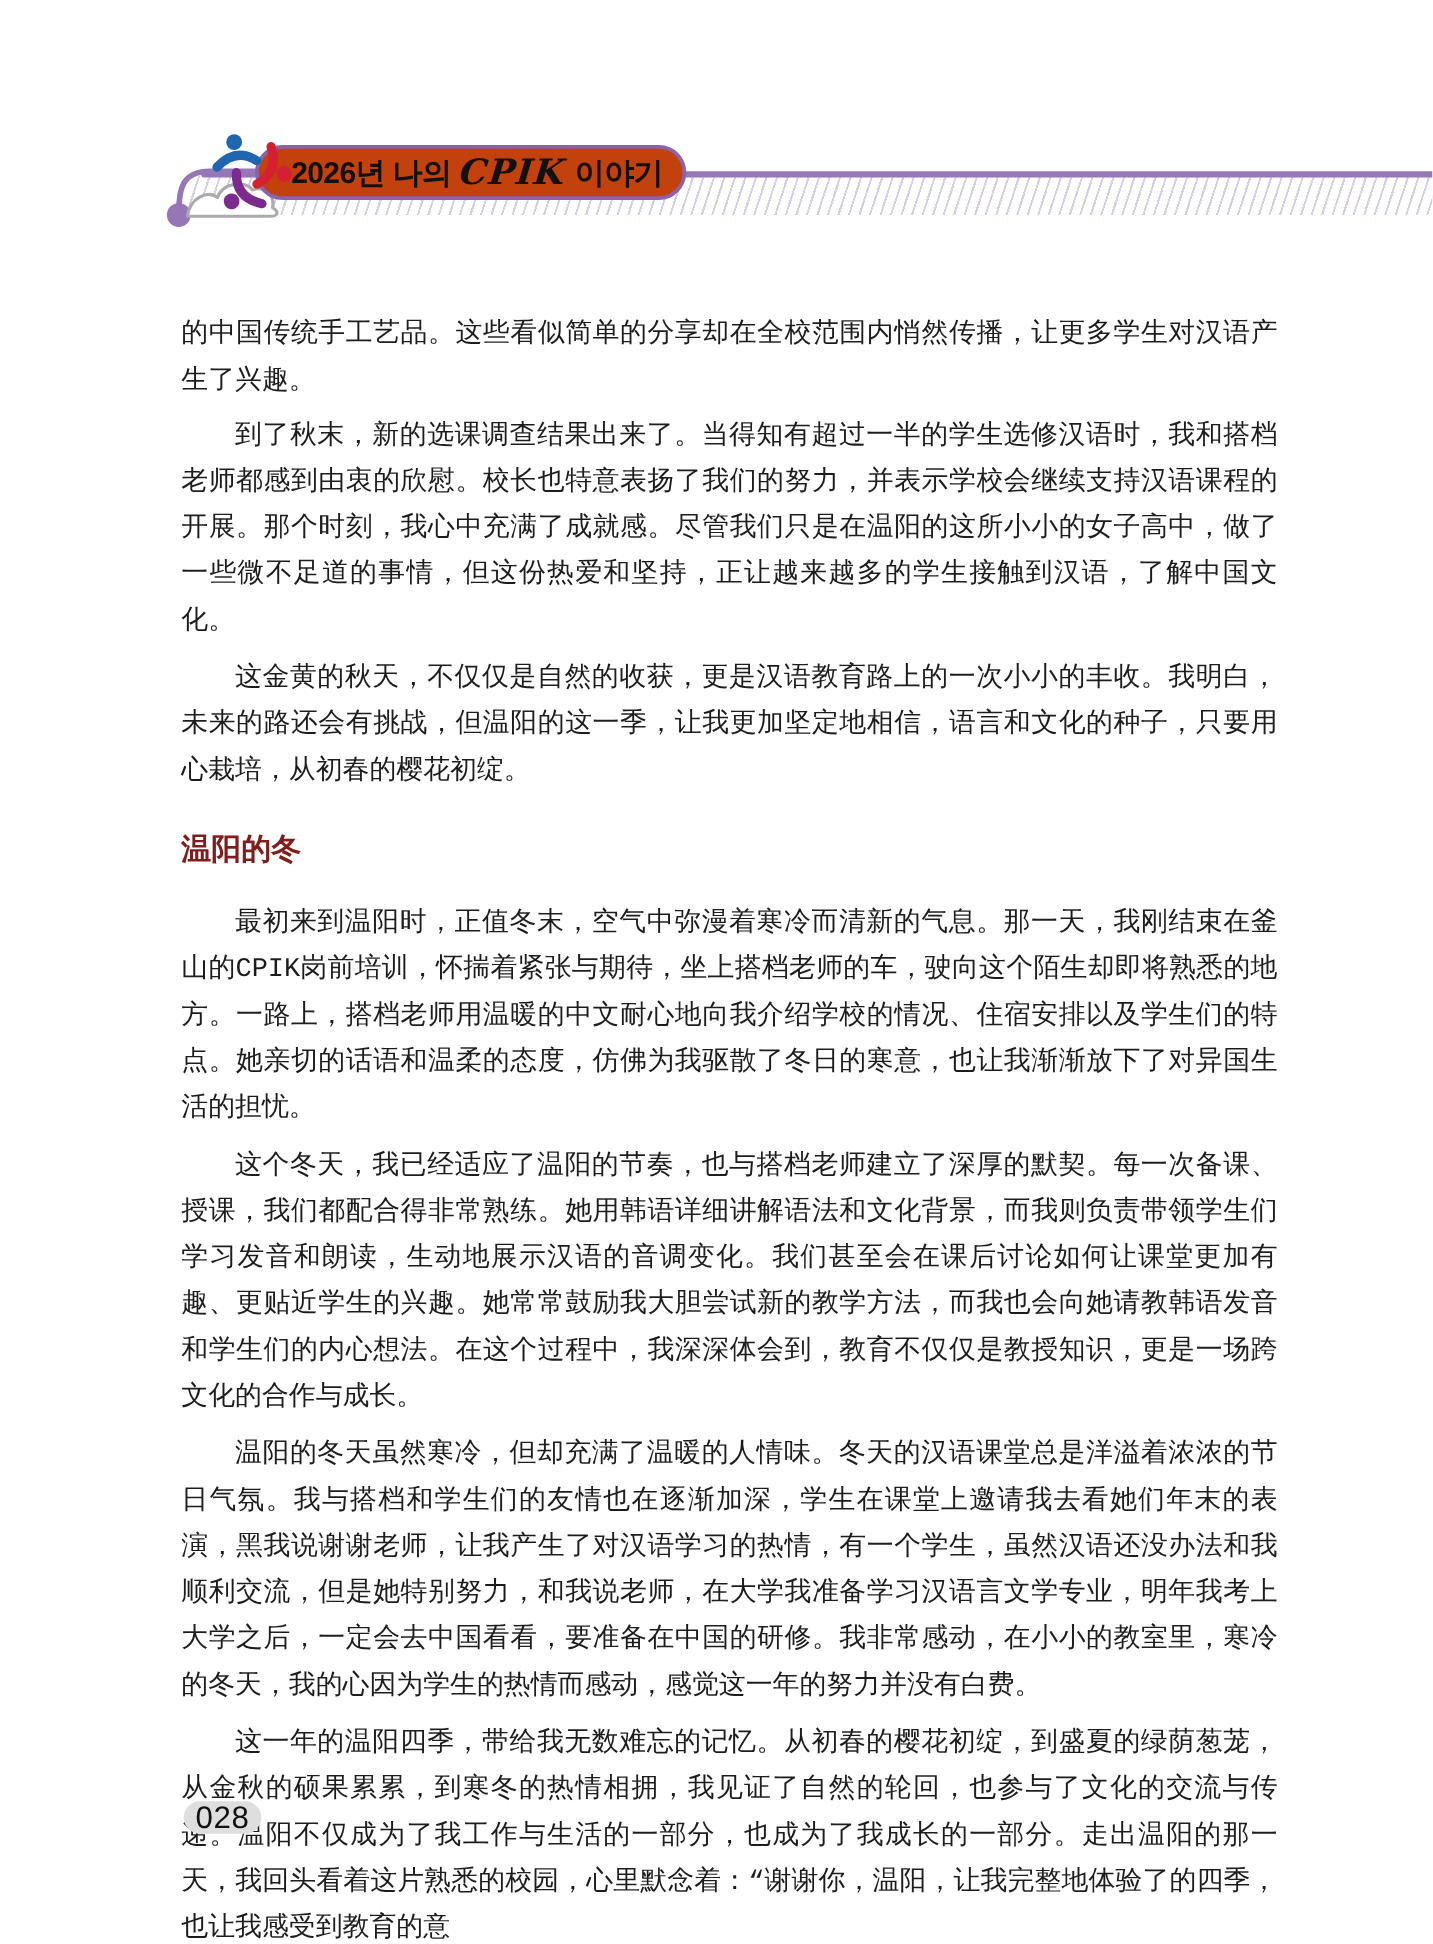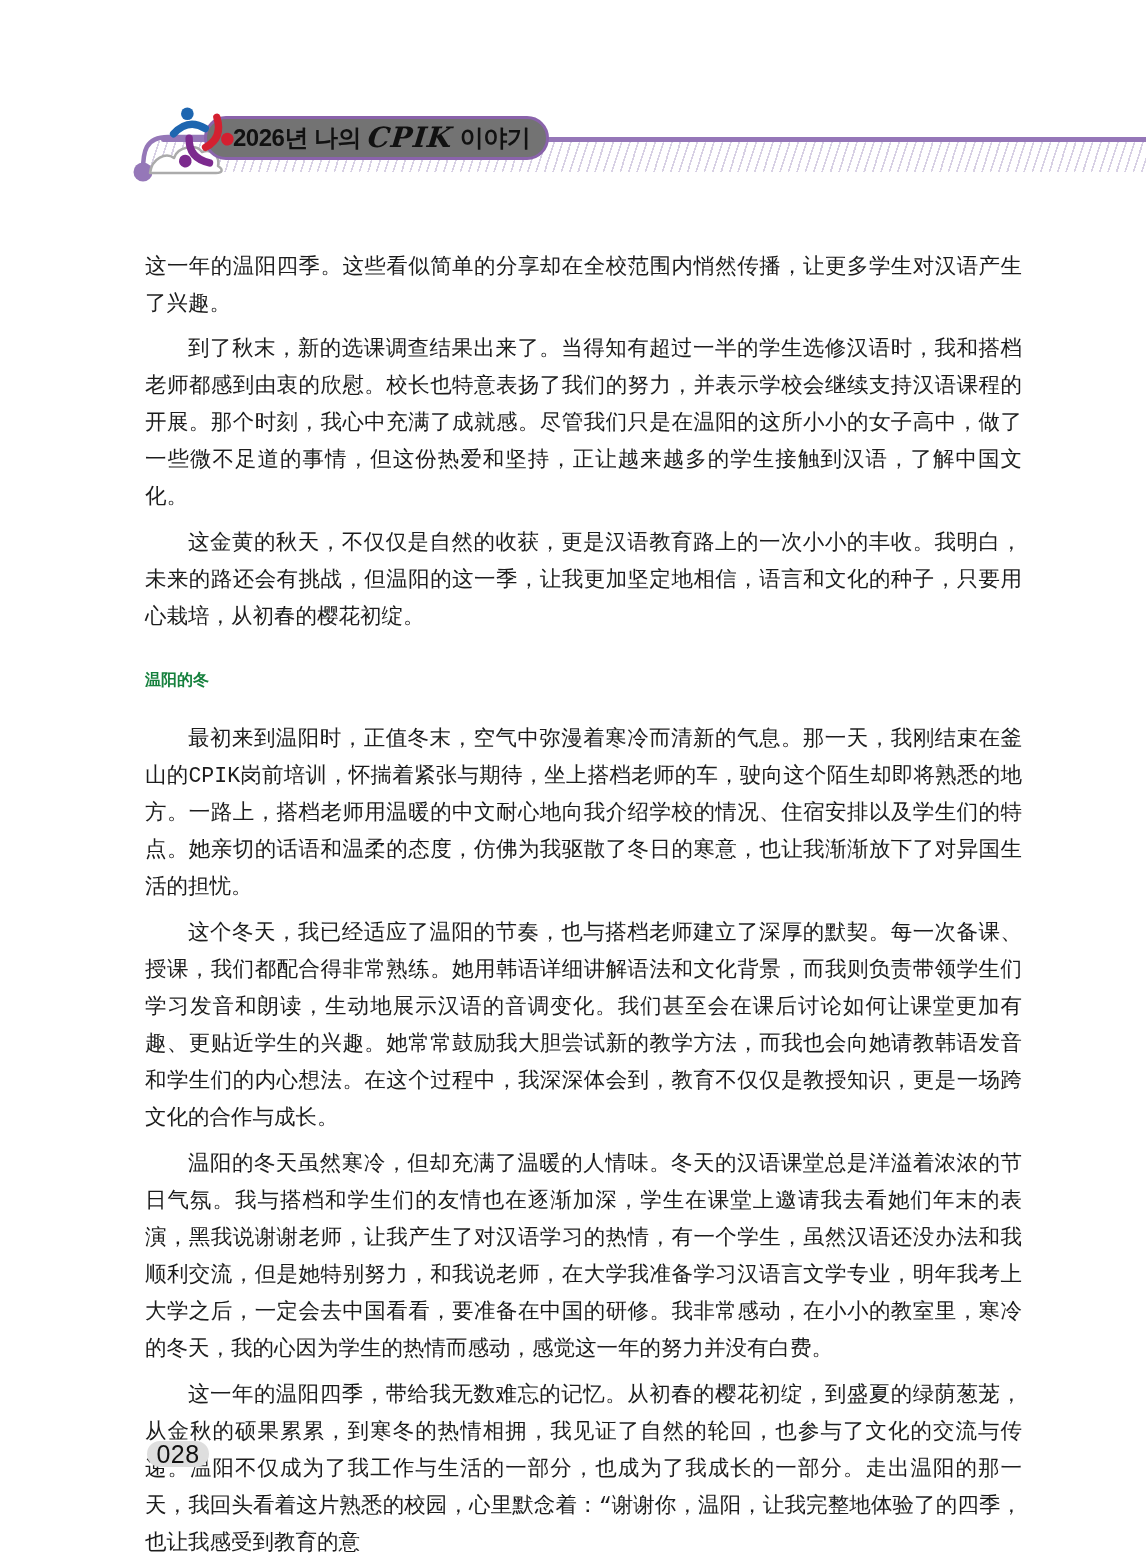--- a/index.html
+++ b/index.html
@@ -22,42 +22,42 @@
     position:absolute;left:150px;right:0;top:141px;height:31px;
     background:repeating-linear-gradient(108deg,var(--hatch) 0 1.6px,transparent 1.6px 8px);
   }
   .band-line{
     position:absolute;left:161px;right:0;top:137px;height:4.5px;
     background:var(--purple-line);border-radius:3px 0 0 3px;
   }
   .header-decor{position:absolute;left:120px;top:95px;pointer-events:none;}
   .title-pill{
     position:absolute;left:204px;top:116px;height:44px;min-width:246px;
-    background:#737373;border:3px solid var(--purple);border-radius:24px;
+    background:#c2410c;border:3px solid var(--purple);border-radius:24px;
     box-sizing:border-box;display:flex;align-items:center;justify-content:center;
     gap:7px;padding:0 16px 0 26px;white-space:nowrap;z-index:4;
   }
   .t-kr{font-size:24px;font-weight:800;color:#111;letter-spacing:-0.5px;}
   .t-brand{
     font-family:"DejaVu Serif","Liberation Serif",serif;
     font-size:28px;font-weight:700;font-style:italic;color:#111;
     transform:skewX(-6deg);letter-spacing:1px;line-height:1;
   }
   .logo{position:absolute;left:162px;top:100px;z-index:5;}
 
   
   .article{position:absolute;left:145px;top:248px;width:877px;}
   .article p{
     margin:0 0 9px 0;font-size:21.5px;line-height:37px;
     text-align:justify;color:var(--text);
     font-family:"Liberation Sans","DejaVu Sans",sans-serif;
   }
   .article p.indent{text-indent:2em;font-family:Liberation Mono, monospace;}
   .article h2{
-    font-size:16px;line-height:28px;font-weight:700;color:#15803d;
+    font-size:24px;line-height:28px;font-weight:700;color:#7f1d1d;
     margin:30px 0 27px 0;
   }
 
   
   .page-num{
     position:absolute;left:147px;top:1441px;width:62px;height:26px;
     background:var(--badge-bg);border-radius:13px;
     display:flex;align-items:center;justify-content:center;
     font-size:25px;font-weight:400;color:#111;letter-spacing:0.5px;
   }
@@ -93,21 +93,21 @@
       </g>
       <g transform="rotate(240 36 36)">
         <circle cx="24" cy="13" r="6" fill="var(--logo-purple)" stroke="none"></circle>
         <path d="M11 32 Q25 17 41 27" stroke="var(--logo-purple)" stroke-width="7"></path>
       </g>
     </g>
   </svg>
 </div>
 
 <div class="article">
-    <p>这一年的温阳四季。这些看似简单的分享却在全校范围内悄然传播，让更多学生对汉语产生了兴趣。</p>
+    <p>的中国传统手工艺品。这些看似简单的分享却在全校范围内悄然传播，让更多学生对汉语产生了兴趣。</p>
     <p class="indent">到了秋末，新的选课调查结果出来了。当得知有超过一半的学生选修汉语时，我和搭档老师都感到由衷的欣慰。校长也特意表扬了我们的努力，并表示学校会继续支持汉语课程的开展。那个时刻，我心中充满了成就感。尽管我们只是在温阳的这所小小的女子高中，做了一些微不足道的事情，但这份热爱和坚持，正让越来越多的学生接触到汉语，了解中国文化。</p>
     <p class="indent">这金黄的秋天，不仅仅是自然的收获，更是汉语教育路上的一次小小的丰收。我明白，未来的路还会有挑战，但温阳的这一季，让我更加坚定地相信，语言和文化的种子，只要用心栽培，从初春的樱花初绽。</p>
     <h2>温阳的冬</h2>
     <p class="indent">最初来到温阳时，正值冬末，空气中弥漫着寒冷而清新的气息。那一天，我刚结束在釜山的CPIK岗前培训，怀揣着紧张与期待，坐上搭档老师的车，驶向这个陌生却即将熟悉的地方。一路上，搭档老师用温暖的中文耐心地向我介绍学校的情况、住宿安排以及学生们的特点。她亲切的话语和温柔的态度，仿佛为我驱散了冬日的寒意，也让我渐渐放下了对异国生活的担忧。</p>
     <p class="indent">这个冬天，我已经适应了温阳的节奏，也与搭档老师建立了深厚的默契。每一次备课、授课，我们都配合得非常熟练。她用韩语详细讲解语法和文化背景，而我则负责带领学生们学习发音和朗读，生动地展示汉语的音调变化。我们甚至会在课后讨论如何让课堂更加有趣、更贴近学生的兴趣。她常常鼓励我大胆尝试新的教学方法，而我也会向她请教韩语发音和学生们的内心想法。在这个过程中，我深深体会到，教育不仅仅是教授知识，更是一场跨文化的合作与成长。</p>
     <p class="indent">温阳的冬天虽然寒冷，但却充满了温暖的人情味。冬天的汉语课堂总是洋溢着浓浓的节日气氛。我与搭档和学生们的友情也在逐渐加深，学生在课堂上邀请我去看她们年末的表演，黑我说谢谢老师，让我产生了对汉语学习的热情，有一个学生，虽然汉语还没办法和我顺利交流，但是她特别努力，和我说老师，在大学我准备学习汉语言文学专业，明年我考上大学之后，一定会去中国看看，要准备在中国的研修。我非常感动，在小小的教室里，寒冷的冬天，我的心因为学生的热情而感动，感觉这一年的努力并没有白费。</p>
     <p class="indent">这一年的温阳四季，带给我无数难忘的记忆。从初春的樱花初绽，到盛夏的绿荫葱茏，从金秋的硕果累累，到寒冬的热情相拥，我见证了自然的轮回，也参与了文化的交流与传递。温阳不仅成为了我工作与生活的一部分，也成为了我成长的一部分。走出温阳的那一天，我回头看着这片熟悉的校园，心里默念着：“谢谢你，温阳，让我完整地体验了的四季，也让我感受到教育的意</p>
   </div>
 
 <div class="page-num">028</div>

